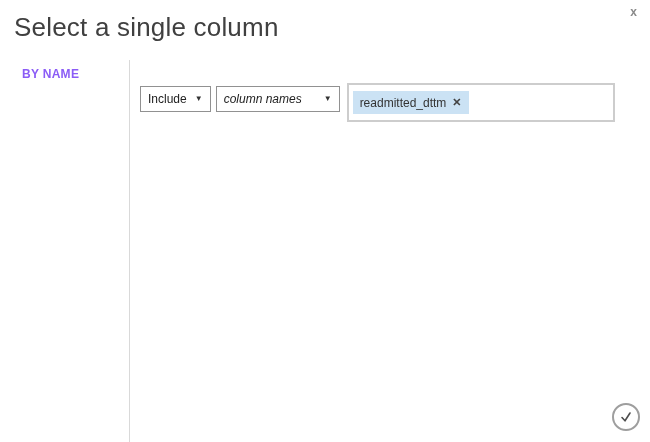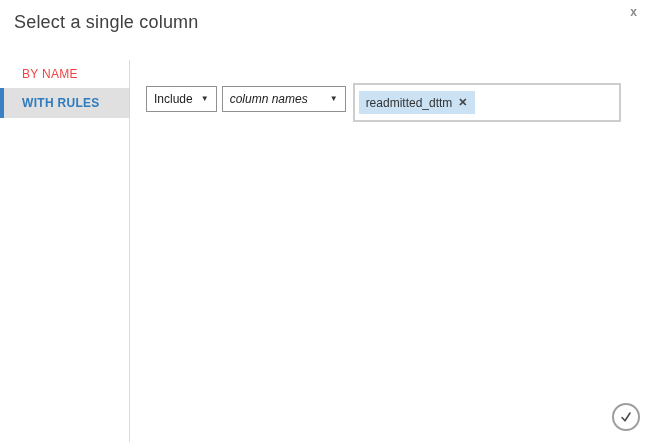--- a/index.html
+++ b/index.html
@@ -5,43 +5,43 @@
   html, body { margin:0; padding:0; }
   body {
     width:650px; height:442px; position:relative; overflow:hidden;
     background:#ffffff; font-family:"Liberation Sans", sans-serif;
     -webkit-font-smoothing:antialiased;
   }
   .dialog { position:absolute; inset:0; }
 
   .title {
     position:absolute; left:14px; top:12px;
-    font-size:18px; font-weight:300; color:#404040; letter-spacing:0.2px;
+    font-size:26px; font-weight:300; color:#404040; letter-spacing:0.2px;
   }
   .close {
     position:absolute; top:3px; right:11px;
     font-size:12px; font-weight:700; color:#8a8a8a; cursor:pointer;
     line-height:14px; padding:2px;
   }
 
   .body-area { position:absolute; top:60px; left:0; right:0; bottom:0; display:flex; }
 
   .sidebar { width:130px; border-right:1px solid #d9d9d9; box-sizing:border-box; }
   .side-item {
     height:28px; display:flex; align-items:center;
     padding-left:22px; font-size:12px; cursor:pointer; letter-spacing:0.3px;
   }
-  .side-item.inactive { color:#ef4444; }
+  .side-item.inactive { color:#8b5cf6;font-weight:bold; }
   .side-item.active {
     height:30px; background:#e0e0e0; border-left:4px solid #3a80c2;
     padding-left:18px; color:#2e7bbf; font-weight:700;
   }
 
   .main { flex:1; position:relative; }
-  .controls { position:absolute; top:23px; left:16px; display:flex; align-items:flex-start; }
+  .controls { position:absolute; top:23px; left:10px; display:flex; align-items:flex-start; }
 
   .selectbox {
     border:1px solid #919191; background:#ffffff; height:26px; margin-top:3px;
     display:flex; align-items:center; padding:0 7px; font-size:12px; color:#222222;
     box-sizing:border-box; cursor:pointer; gap:8px;
   }
   .selectbox .arrow { font-size:8px; color:#333333; line-height:1; }
   .selectbox.include { margin-right:5px; }
   .selectbox.criteria { width:124px; justify-content:space-between; margin-right:7px;font-style:italic; }
 
@@ -72,23 +72,20 @@
   <div class="title">Select a single column</div>
 
   <div class="close">x</div>
 
   <div class="body-area">
 
     <div class="sidebar">
       <div class="side-item inactive">
         <span>BY NAME</span>
       </div>
-      <div class="side-item active">
-        <span>WITH RULES</span>
-      </div>
     </div>
 
     <div class="main">
 
       <div class="controls">
 
         <div class="selectbox include">
           <span>Include</span>
           <span class="arrow">▼</span>
         </div>

